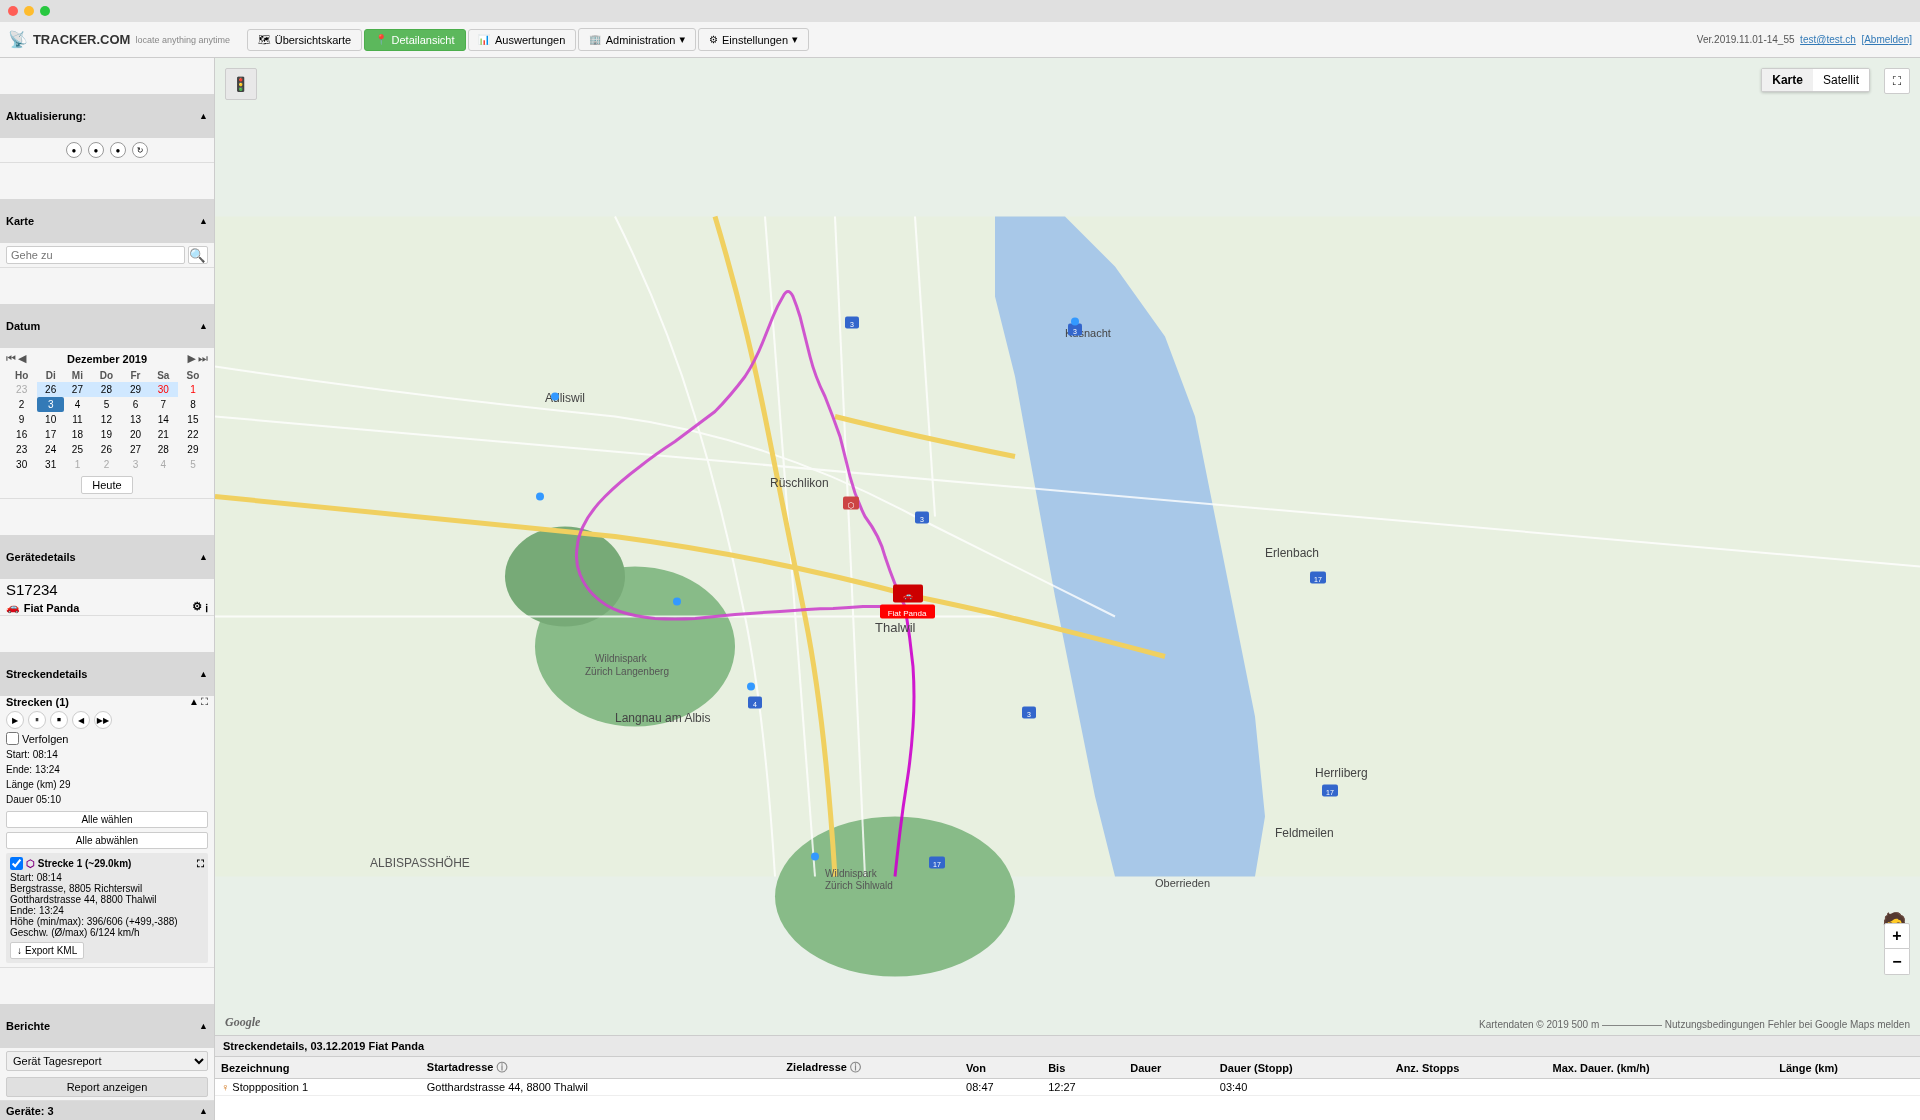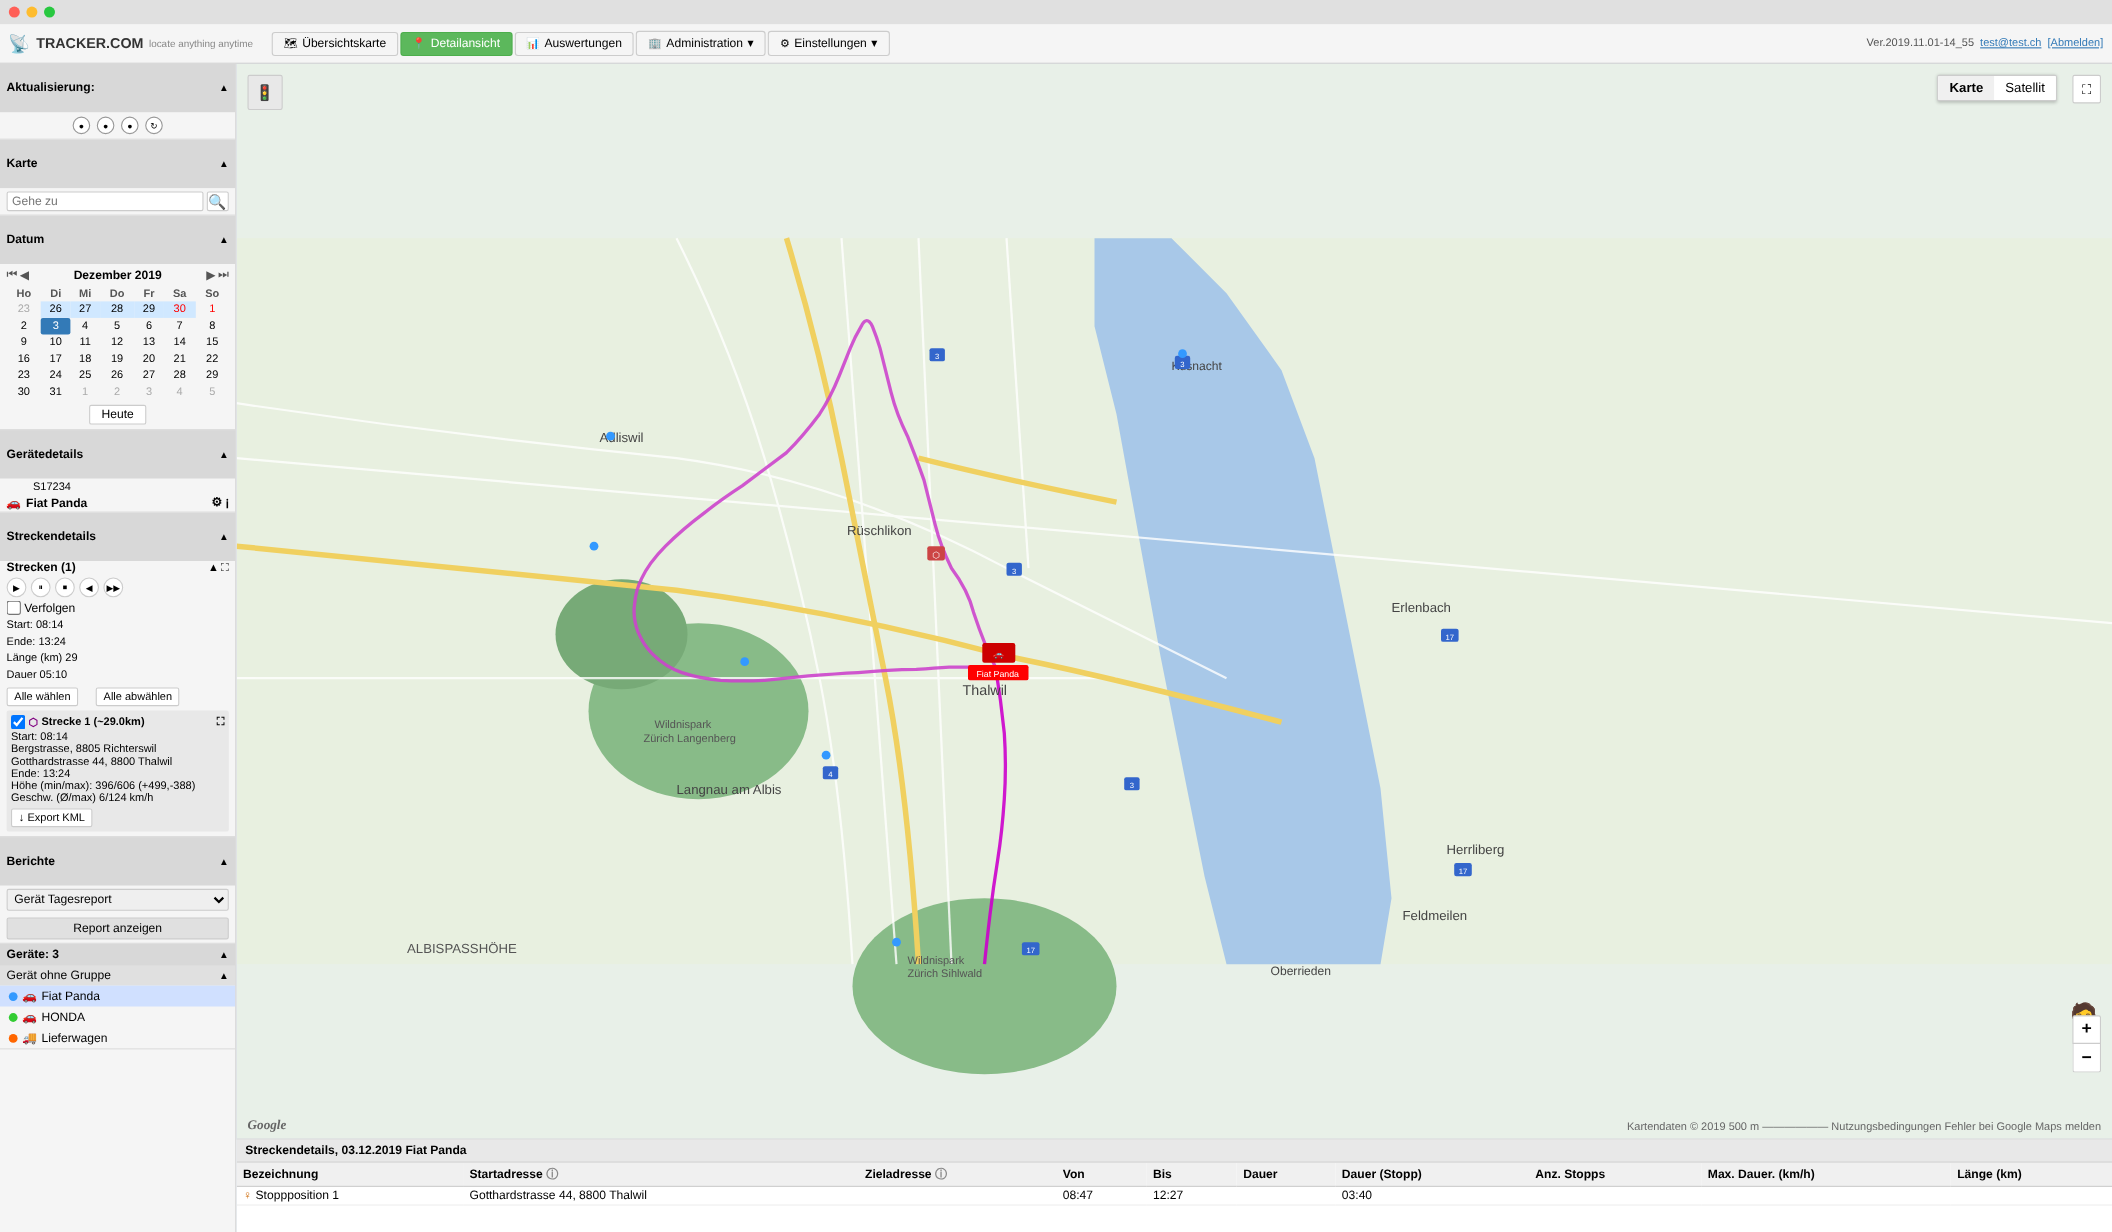--- a/index.html
+++ b/index.html
@@ -21,21 +21,21 @@
     .nav-btn-icon { font-size: 10px; }
     .nav-right { margin-left: auto; font-size: 10px; color: #555; }
     .nav-link { color: #337ab7; cursor: pointer; text-decoration: underline; }
 
     
     .main { display: flex; height: calc(1120px - 22px - 36px); }
 
     
     .sidebar { width: 215px; min-width: 215px; background: #f5f5f5; border-right: 1px solid #ccc; overflow-y: auto; overflow-x: hidden; display: flex; flex-direction: column; }
     .sidebar-section { border-bottom: 1px solid #ddd; }
-    .sidebar-header { background: #d8d8d8; padding: 16px 6px; font-weight: bold; font-size: 11px; display: flex; align-items: center; justify-content: space-between; cursor: pointer; }
+    .sidebar-header { background: #d8d8d8; padding: 16px 6px; font-weight: bold; font-size: 11px; display: flex; align-items: center; justify-content: space-between; cursor: pointer; margin-top: 36px; }
     .sidebar-content { padding: 0 6px; }
 
     
     .aktualisierung-icons { display: flex; gap: 6px; justify-content: center; padding: 4px 0; }
     .aktu-icon { width: 16px; height: 16px; border: 1px solid #999; border-radius: 50%; display: flex; align-items: center; justify-content: center; font-size: 8px; cursor: pointer; background: white; }
 
     
     .karte-search { display: flex; gap: 3px; margin: 3px 0; }
     .karte-search input { flex: 1; padding: 2px 4px; border: 1px solid #ccc; border-radius: 2px; font-size: 11px; }
     .search-btn { width: 20px; border: 1px solid #ccc; border-radius: 2px; background: white; cursor: pointer; display: flex; align-items: center; justify-content: center; }
@@ -46,29 +46,29 @@
     .cal-month { font-weight: bold; font-size: 11px; }
     .cal-table { width: 100%; border-collapse: collapse; font-size: 10px; }
     .cal-table th { text-align: center; padding: 1px; color: #555; font-weight: bold; }
     .cal-table td { text-align: center; padding: 2px 1px; cursor: pointer; }
     .cal-td-selected { background: #337ab7; color: white; border-radius: 2px; }
     .cal-td-red { color: red; }
     .cal-td-hl { background: #d0e8ff; }
     .heute-btn { margin: 4px auto; display: block; padding: 2px 10px; border: 1px solid #ccc; background: white; cursor: pointer; border-radius: 2px; font-size: 11px; }
 
     
-    .device-id { font-size: 10px; padding: 2px 0; margin-left: 24px; }
+    .device-id { font-size: 15px; padding: 2px 0; }
     .device-name { display: flex; align-items: center; gap: 4px; font-weight: bold; }
 
     
     .strecken-controls { display: flex; align-items: center; gap: 4px; margin: 3px 0; }
     .play-btn { width: 18px; height: 18px; border: 1px solid #ccc; border-radius: 50%; background: white; cursor: pointer; display: flex; align-items: center; justify-content: center; font-size: 8px; }
     .verfolgen-cb { display: flex; align-items: center; gap: 3px; font-size: 11px; margin: 2px 0; }
     .route-info { font-size: 10px; line-height: 1.5; }
-    .select-btns { display: flex; gap: 16px; margin: 4px 0; }
+    .select-btns { display: flex; gap: 4px; margin: 4px 0; flex-direction: column; }
     .small-btn { padding: 2px 6px; border: 1px solid #ccc; background: white; border-radius: 2px; font-size: 10px; cursor: pointer; }
     .strecke-item { margin: 4px 0; padding: 4px; background: #e8e8e8; border-radius: 2px; font-size: 10px; }
     .strecke-item-header { display: flex; align-items: center; gap: 3px; font-weight: bold; margin-bottom: 2px; }
     .export-btn { display: flex; align-items: center; gap: 3px; padding: 2px 6px; border: 1px solid #ccc; background: white; border-radius: 2px; font-size: 10px; cursor: pointer; margin-top: 4px; }
 
     
     .berichte-select { width: 100%; padding: 2px; border: 1px solid #ccc; border-radius: 2px; font-size: 11px; margin: 3px 0; }
     .report-btn { width: 100%; padding: 3px; border: 1px solid #ccc; background: #e0e0e0; border-radius: 2px; font-size: 11px; cursor: pointer; text-align: center; margin: 3px 0; }
 
     

